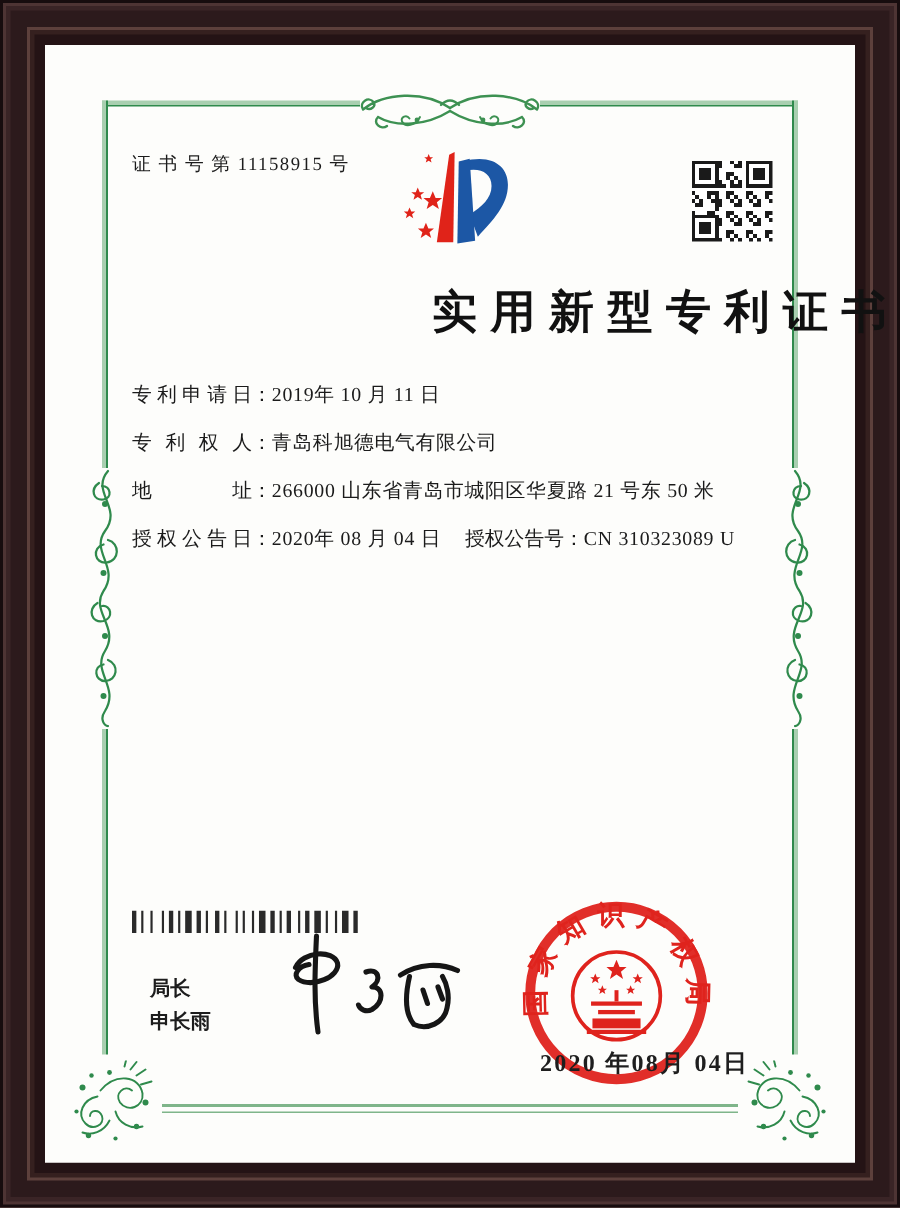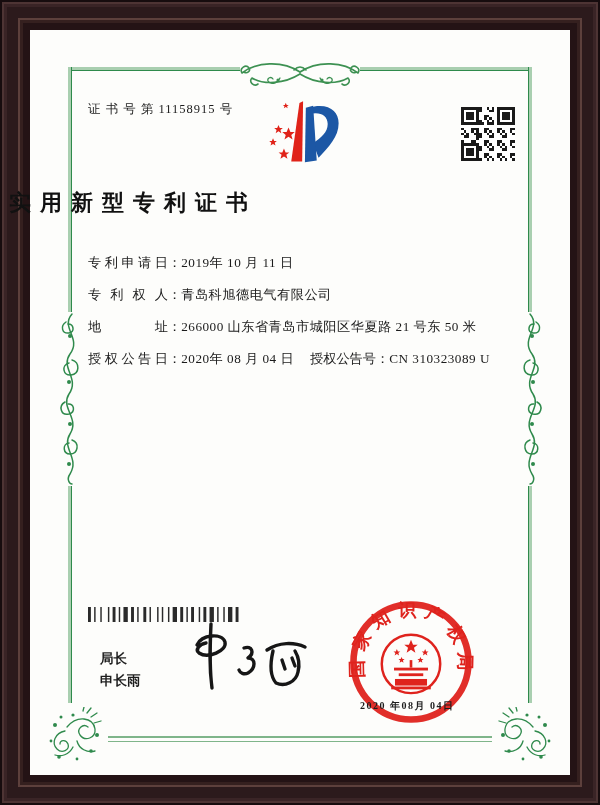--- a/index.html
+++ b/index.html
@@ -27,43 +27,43 @@
   .gseg.v-left  { background:linear-gradient(to right,#a9cfb0 70%,#2f8a4c 70%); }
   .gseg.v-right { background:linear-gradient(to left ,#a9cfb0 70%,#2f8a4c 70%); }
   .bline { position:absolute; background:#7fb58a; height:1.6px; }
   .orn { position:absolute; }
   .orn svg { display:block; }
 
   
   .cert-no { position:absolute; left:88px; top:101px; font-size:12.5px; color:#1c1c1c; letter-spacing:1px; }
   .logo { position:absolute; left:258px; top:94px; }
   .qr { position:absolute; left:461px; top:107px; }
-  .title { position:absolute; left:0; top:188px; width:100%; text-align:left;
-           font-size:22px; font-weight:bold; color:#111; letter-spacing:9px; text-indent:9px; }
+  .title { position:absolute; left:0; top:188px; width:100%; text-align:right;
+           font-size:30px; font-weight:bold; color:#111; letter-spacing:9px; text-indent:9px; }
 
   
   .fields { position:absolute; left:88px; top:254px; width:430px; font-size:13.2px; color:#1b1b1b; }
   .frow { position:relative; height:32px; line-height:18px; white-space:nowrap; }
   .flabel { display:inline-block; width:80px; text-align:justify; text-align-last:justify; vertical-align:top; }
   .fvalue { letter-spacing:.5px; }
   .grant-no { position:absolute; left:222px; top:0; white-space:nowrap; }
   .grant-no .flabel { width:66px; }
 
   
   .bodytext { position:absolute; left:87px; top:472px; width:428px; font-size:13.2px;
               line-height:19.4px; color:#222; text-align:justify; }
   .bodytext p { text-indent:2em; letter-spacing:.4px; }
 
   
   .barcode { position:absolute; left:88px; top:607px; }
   .signer { position:absolute; left:100px; top:648px; font-family:"Liberation Sans","DejaVu Sans",sans-serif;
             font-weight:bold; color:#1d1d1d; font-size:13.5px; line-height:22px; }
   .signature { position:absolute; left:182px; top:620px; }
   .seal { position:absolute; left:345px; top:596px; }
-  .seal-date { position:absolute; left:360px; top:699px; font-size:10px; font-weight:bold;
+  .seal-date { position:absolute; left:360px; top:699px; font-size:16px; font-weight:bold;
                color:#1e1e1e; letter-spacing:1.5px; white-space:nowrap; z-index:5; }
 </style>
 </head>
 <body>
 
 <div class="stage">
   <div class="frame"></div>
   <div class="paper"></div>
 
   <div class="gseg" style="left:68px; top:67px; width:172px; height:4px;"></div>

